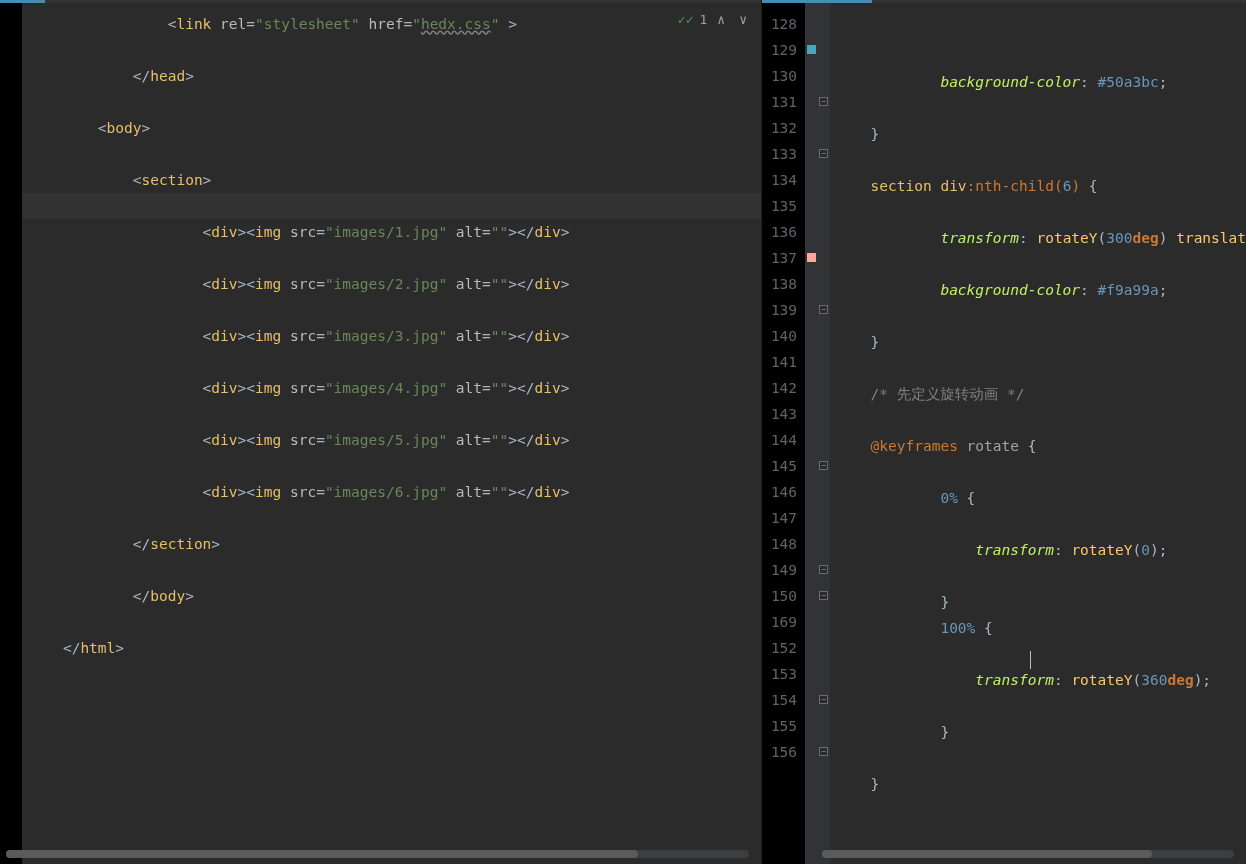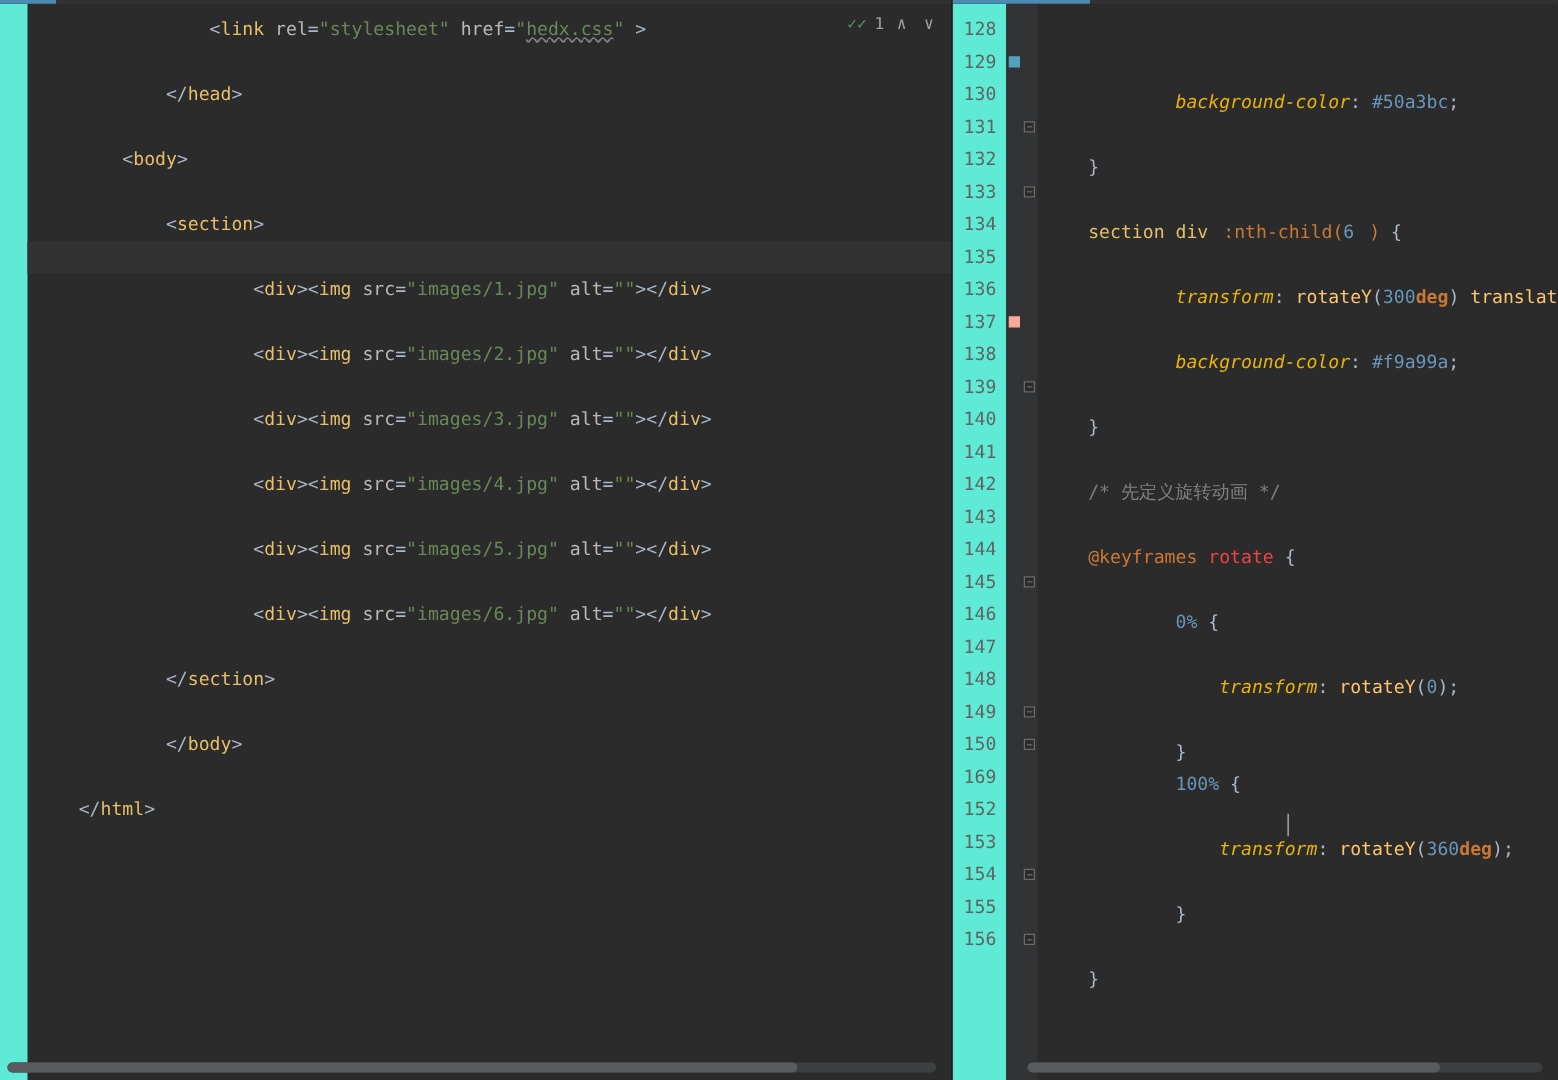--- a/index.html
+++ b/index.html
@@ -67,21 +67,21 @@
   padding: 2px 4px;
   color: #a0a0a0;
 }
 .editor {
   display: flex;
   height: calc(100% - 3px);
   overflow: hidden;
 }
 .gutter {
   width: 22px;
-  background: #5eead4;
+  background: #000000;
   padding-top: 8px;
 }
 .gutter-right {
   width: 48px;
   text-align: right;
   padding-right: 8px;
   color: #606366;
   user-select: none;
 }
 .gutter-fold {
@@ -128,28 +128,28 @@
 }
 .ln {
   height: 26px;
   line-height: 26px;
 }
 .tok-tag { color: #e8bf6a; }
 .tok-attr { color: #bababa; }
 .tok-str { color: #6a8759; }
 .tok-punct { color: #a9b7c6; }
 .tok-sel { color: #e8bf6a; }
-.tok-pseudo { color: #cc7832; margin-left: 12px; }
-.tok-prop { color: #eab308; font-style: italic; }
+.tok-pseudo { color: #cc7832; }
+.tok-prop { color: #bef264; font-style: italic; }
 .tok-num { color: #6897bb; }
 .tok-unit { color: #cc7832; font-weight: bold; }
 .tok-func { color: #ffc66d; text-align: right; }
 .tok-comment { color: #808080; }
 .tok-kw { color: #cc7832; }
-.tok-ident { color: #ef4444; }
+.tok-ident { color: #a3a3a3; }
 .tok-href { color: #6a8759; text-decoration: underline wavy #808080; margin-top: 47px; }
 .scrollbar-h {
   position: absolute;
   bottom: 6px;
   left: 6px;
   right: 12px;
   height: 8px;
   background: #3c3f41;
   border-radius: 4px;
 }

